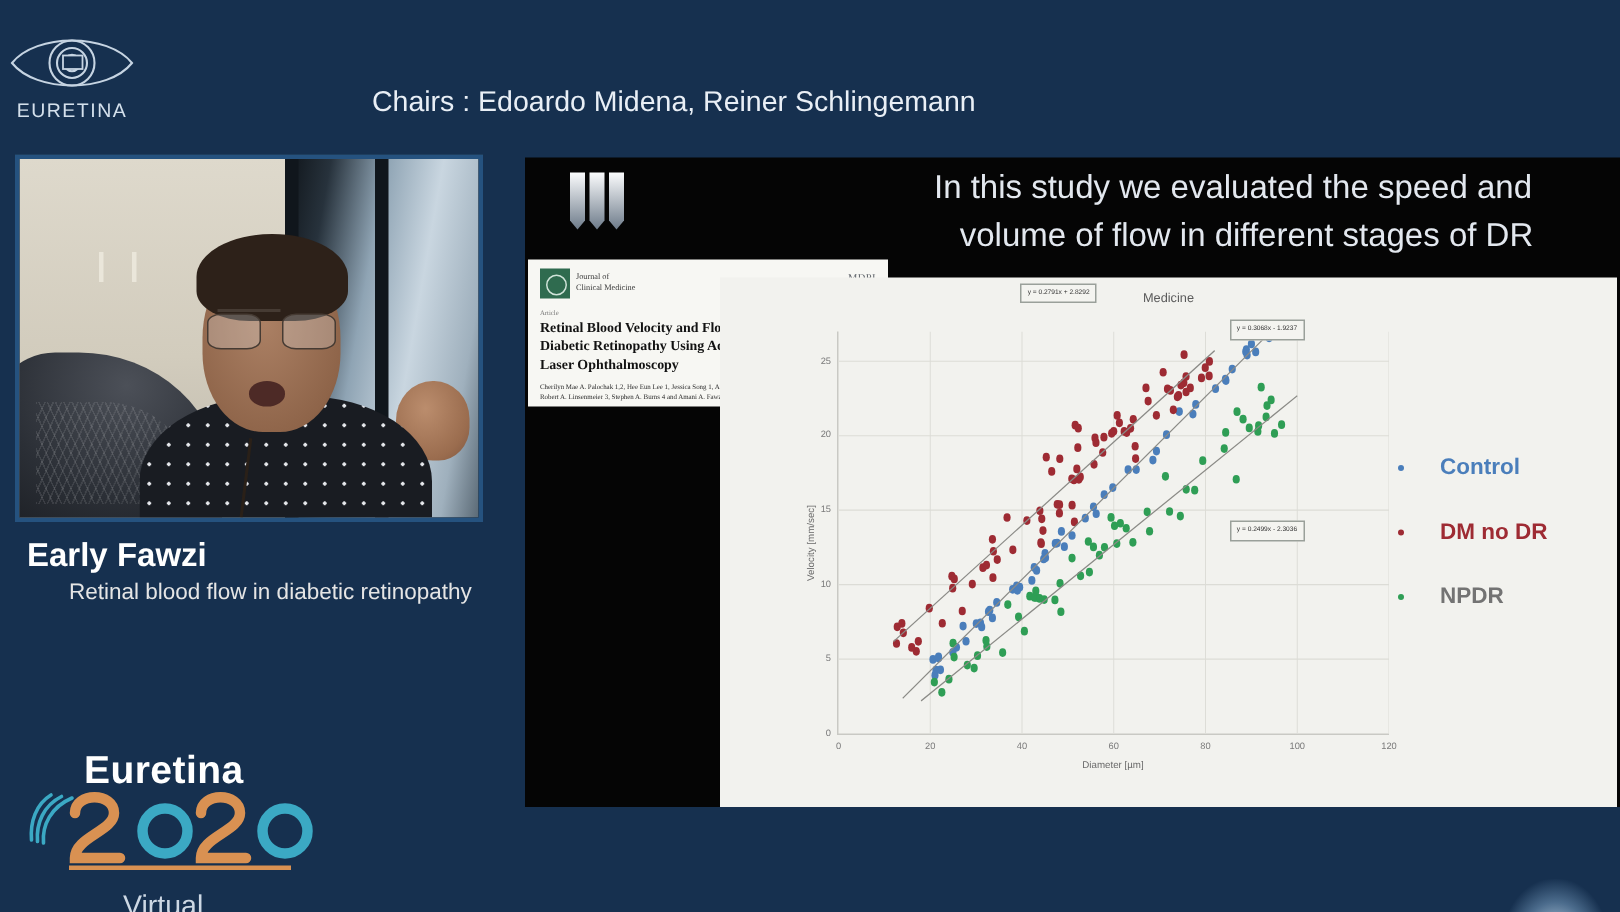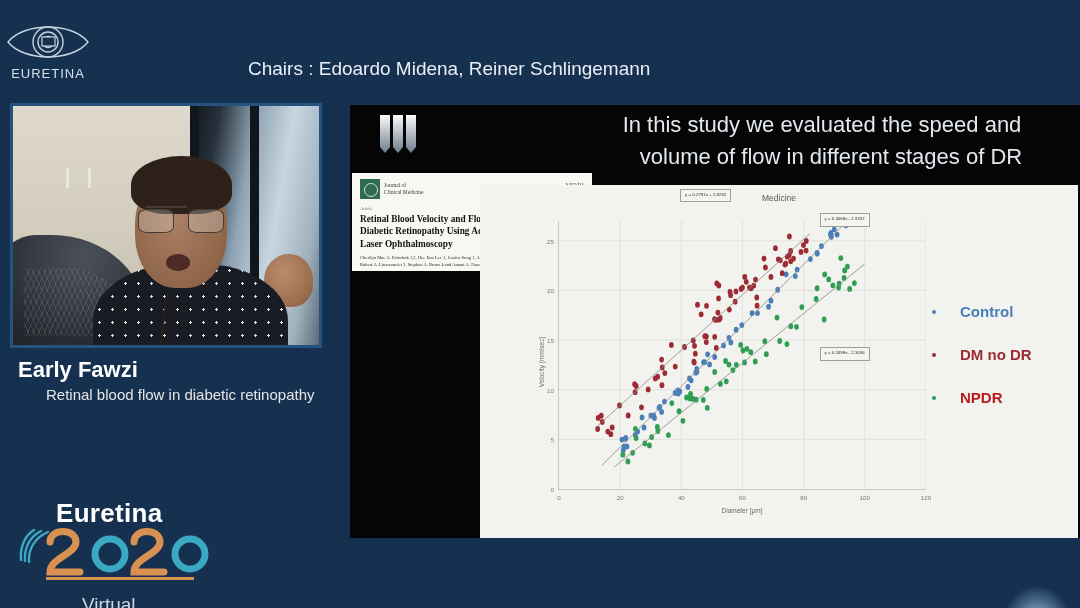--- a/index.html
+++ b/index.html
@@ -501,19 +501,19 @@
         <div class="legend-row">
           <span class="legend-dot" style="background: rgb(74, 126, 187);"></span>
           <span class="legend-label" style="color: rgb(74, 126, 187);">Control</span>
         </div>
         <div class="legend-row">
           <span class="legend-dot" style="background: rgb(158, 43, 51);"></span>
           <span class="legend-label" style="color: rgb(158, 43, 51);">DM no DR</span>
         </div>
         <div class="legend-row">
           <span class="legend-dot" style="background: rgb(47, 158, 85);"></span>
-          <span class="legend-label" style="color: #b91c1c;">NPDR</span>
+          <span class="legend-label" style="color: #737373;">NPDR</span>
         </div>
       </div>
   </div>
 </div>
 
 <div id="corner-glow"></div>
 
 </body></html>

